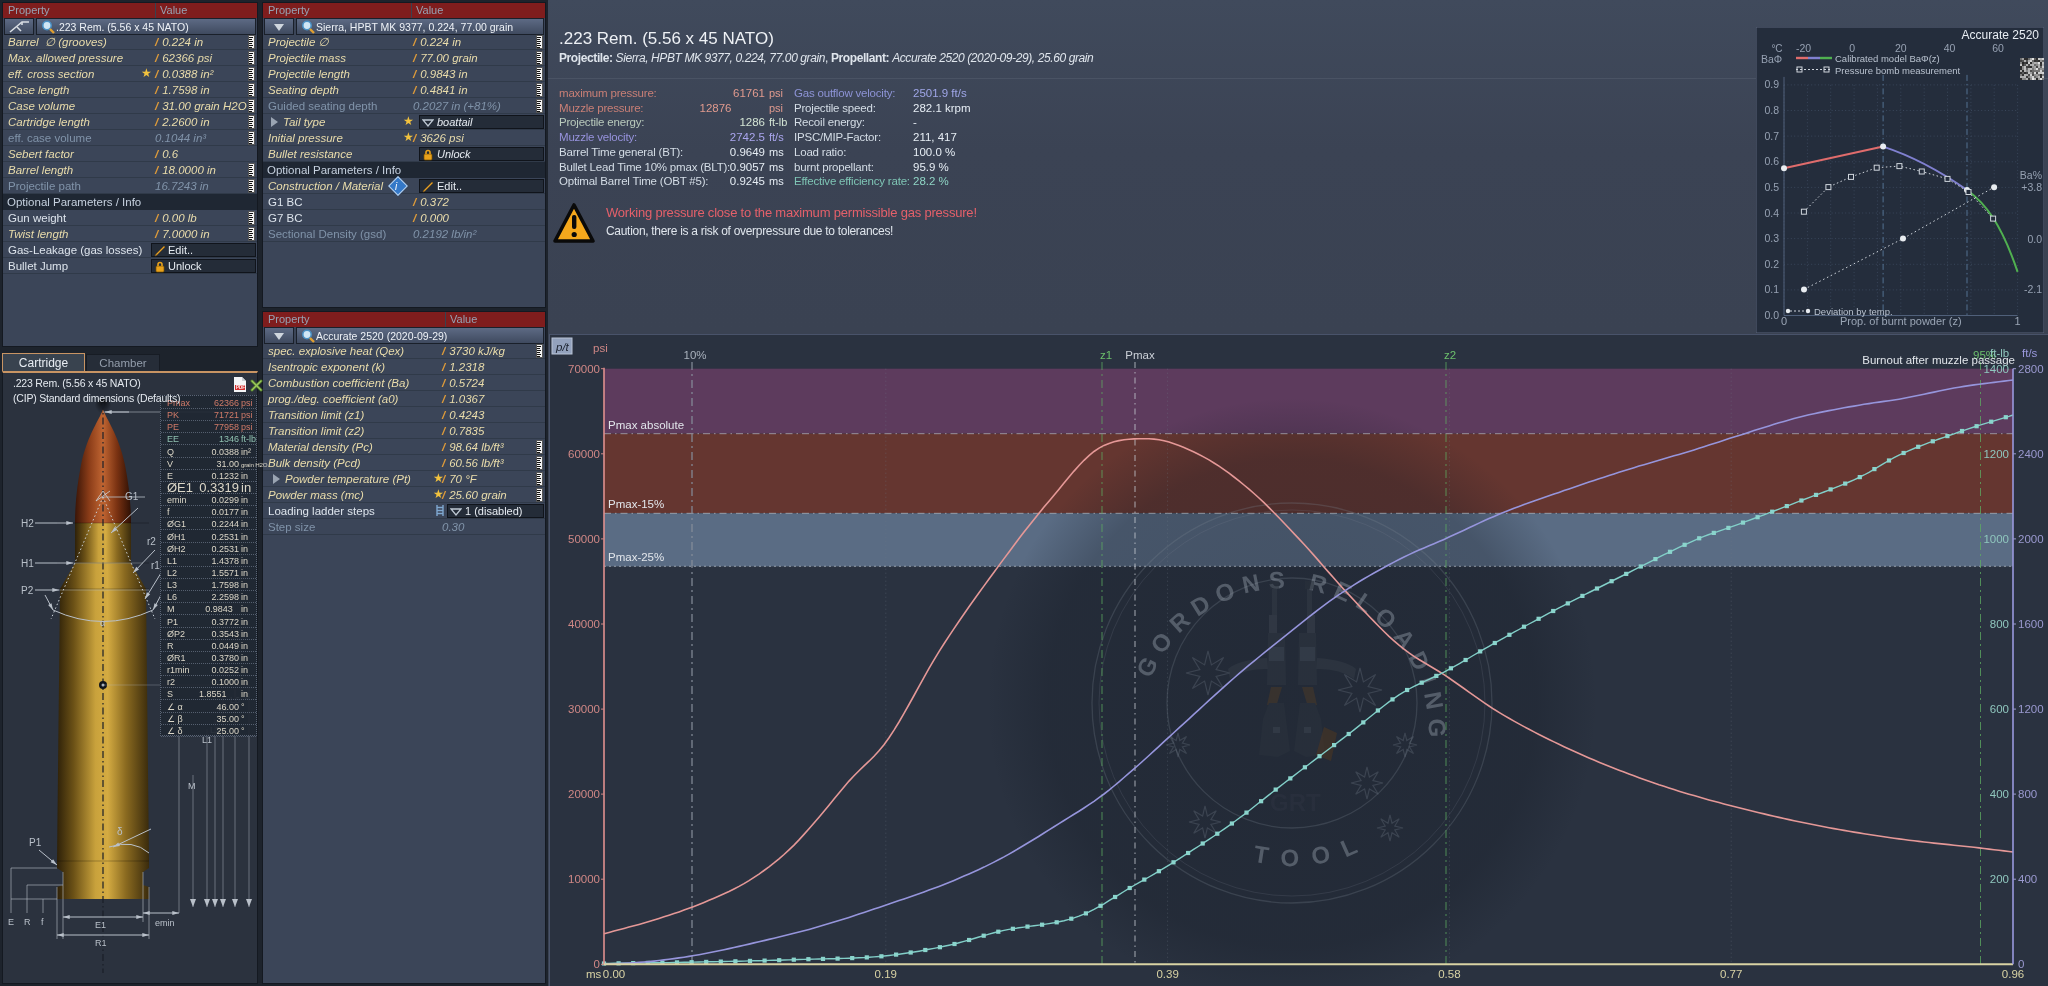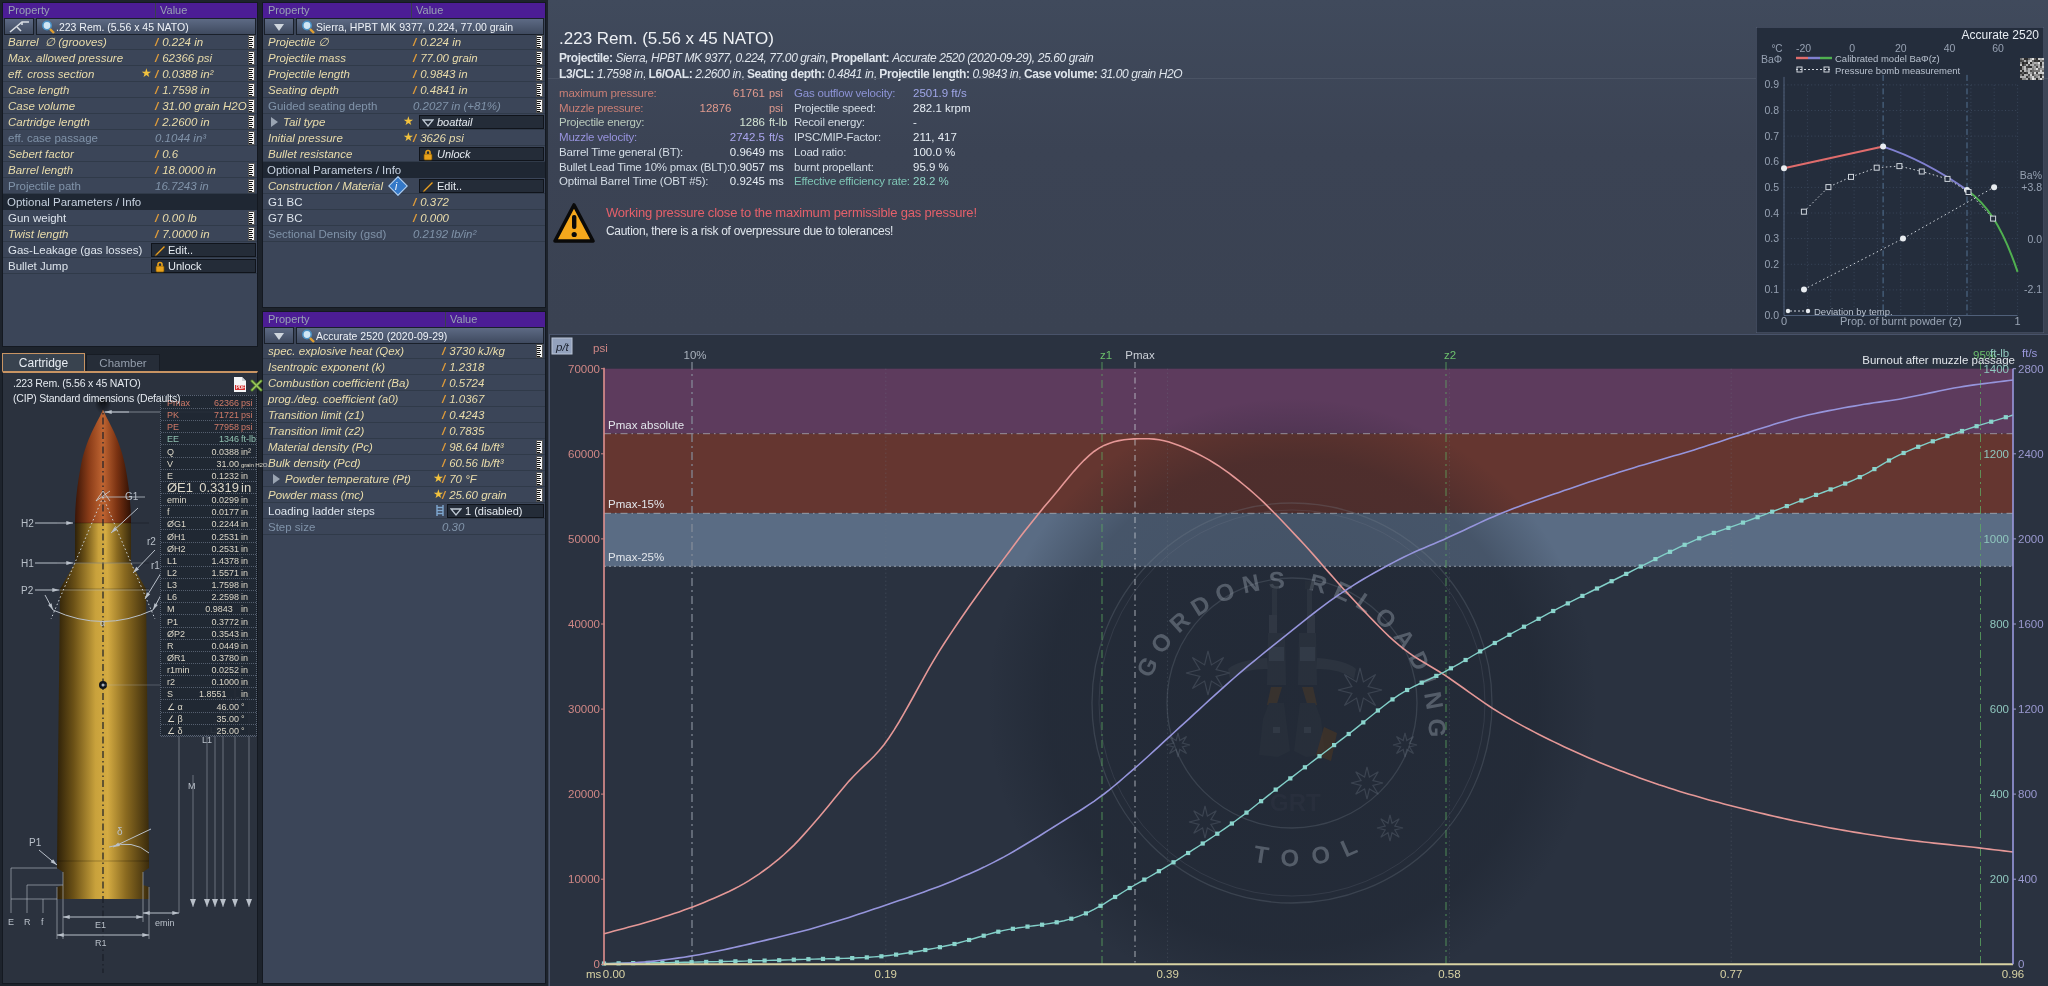--- a/index.html
+++ b/index.html
@@ -1,19 +1,19 @@
 <!DOCTYPE html>
 <html><head><meta charset="utf-8">
 <style>
 *{margin:0;padding:0;box-sizing:border-box}
 html,body{width:2048px;height:986px;overflow:hidden;background:#1d232c;
  font-family:"Liberation Sans",sans-serif;}
 .abs{position:absolute}
 .panel{position:absolute;background:#3b4558;border:1px solid #141921}
-.phead{position:absolute;left:0;right:0;top:0;height:15px;background:#4c1d95;color:#97a2b3;
+.phead{position:absolute;left:0;right:0;top:0;height:15px;background:#7f1d1d;color:#97a2b3;
  font-size:11px;line-height:15px}
 .phead .pv{position:absolute;top:0;bottom:0;border-left:1px solid #39414f;padding-left:4px}
 .srow{position:absolute;left:1px;right:1px;top:15px;height:17px;
  background:linear-gradient(#5d6a84,#3f4a5f);border:1px solid #1a202a;color:#eef2f7;font-size:10.5px;line-height:16px}
 .row{position:absolute;left:0;right:0;height:16px;font-size:11.5px;line-height:16px;color:#e9dcab;border-bottom:1px solid rgba(30,36,46,.35)}
 .row .lab{position:absolute;left:5px;top:0;font-style:italic;white-space:nowrap}
 .row .plain{font-style:normal;color:#dde4ec}
 .row .gray{font-style:normal;color:#8093a9}
 .row .val{position:absolute;top:0;font-style:italic;white-space:nowrap}
 .row .slash{color:#df9c3a;font-weight:bold;font-style:italic;margin-right:4px}
@@ -112,21 +112,21 @@
       <span class="ruler" style="right:2px">
         <i style="top:1px;width:4px"></i>
         <i style="top:3px;width:3px"></i>
         <i style="top:5px;width:4px"></i>
         <i style="top:7px;width:3px"></i>
         <i style="top:9px;width:4px"></i>
         <i style="top:11px;width:3px"></i>
       </span>
     </div>
 <div class="row" style="top:127px">
-      <span class="lab gray">eff. case passage</span>
+      <span class="lab gray">eff. case volume</span>
       <span class="val gray" style="left:152px">0.1044 in³</span>
       <span class="ruler" style="right:2px">
         <i style="top:1px;width:4px"></i>
         <i style="top:3px;width:3px"></i>
         <i style="top:5px;width:4px"></i>
         <i style="top:7px;width:3px"></i>
         <i style="top:9px;width:4px"></i>
         <i style="top:11px;width:3px"></i>
       </span>
     </div>
@@ -706,21 +706,20 @@
 <div class="abs" style="left:0;top:328.85713899999985px;width:95px;height:12px;border-bottom:1px dotted #555f6f;font-size:9px;line-height:12px;color:#dcd7c8">
 <span class="abs" style="left:6px">∠ δ</span>
         <span class="abs" style="right:17px;top:0;width:40px;text-align:right">25.00</span>
         <span class="abs" style="left:80px;white-space:nowrap">°</span>
       </div>
 </div>
 </div>
 <div class="abs" style="left:548px;top:0;width:1500px;height:986px;background:linear-gradient(#404a5c 0px,#3b4354 150px,#3a4252 330px,#3a4252 100%)">
 <div class="abs" style="left:11px;top:29px;color:#eef1f5;font-size:17px">.223 Rem. (5.56 x 45 NATO)</div>
 <div class="abs" style="left:11px;top:51px;color:#dfe5ec;font-size:12px;letter-spacing:-0.4px"><b>Projectile:</b> <i>Sierra, HPBT MK 9377, 0.224, 77.00 grain</i>, <b>Propellant:</b> <i>Accurate 2520 (2020-09-29), 25.60 grain</i></div>
-<div class="abs" style="left:11px;top:67px;color:#dfe5ec;font-size:12px;letter-spacing:-0.4px"><b>L3/CL:</b> <i>1.7598 in</i>, <b>L6/OAL:</b> <i>2.2600 in</i>, <b>Seating depth:</b> <i>0.4841 in</i>, <b>Projectile length:</b> <i>0.9843 in</i>, <b>Case volume:</b> <i>31.00 grain H2O</i></div>
 <div class="abs" style="left:0px;top:78px;width:1500px;height:1px;background:#4a5364"></div>
 <div class="abs" style="left:11px;top:87px;width:200px;font-size:11.5px;letter-spacing:-0.2px;color:#c97f76;white-space:nowrap">maximum pressure:</div>
 <div class="abs" style="left:118px;top:87px;width:99px;text-align:right;font-size:11.5px;color:#e09a8e">61761</div>
 <div class="abs" style="left:221px;top:87px;font-size:11px;color:#e09a8e">psi</div>
 <div class="abs" style="left:246px;top:87px;font-size:11.5px;letter-spacing:-0.2px;color:#8d93d6;white-space:nowrap">Gas outflow velocity:</div>
 <div class="abs" style="left:365px;top:87px;font-size:11.5px;color:#9fa6e8">2501.9 ft/s</div>
 <div class="abs" style="left:11px;top:101.7px;width:200px;font-size:11.5px;letter-spacing:-0.2px;color:#c97f76;white-space:nowrap">Muzzle pressure:</div>
 <div class="abs" style="left:118px;top:101.7px;width:99px;text-align:center;font-size:11.5px;color:#e09a8e">12876</div>
 <div class="abs" style="left:221px;top:101.7px;font-size:11px;color:#e09a8e">psi</div>
 <div class="abs" style="left:246px;top:101.7px;font-size:11.5px;letter-spacing:-0.2px;color:#d4dde6;white-space:nowrap">Projectile speed:</div>

